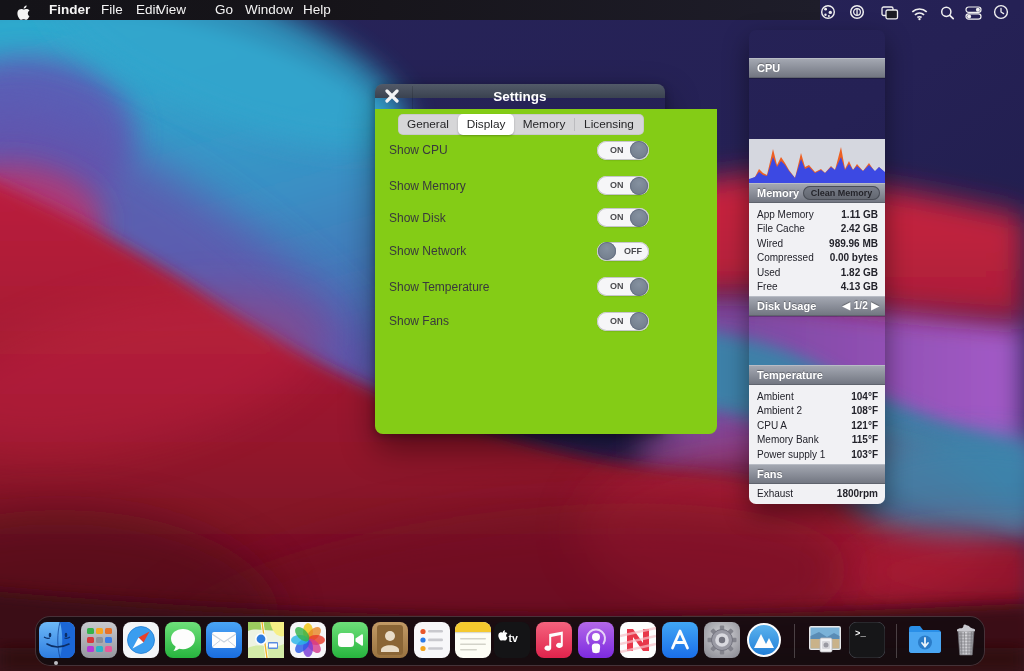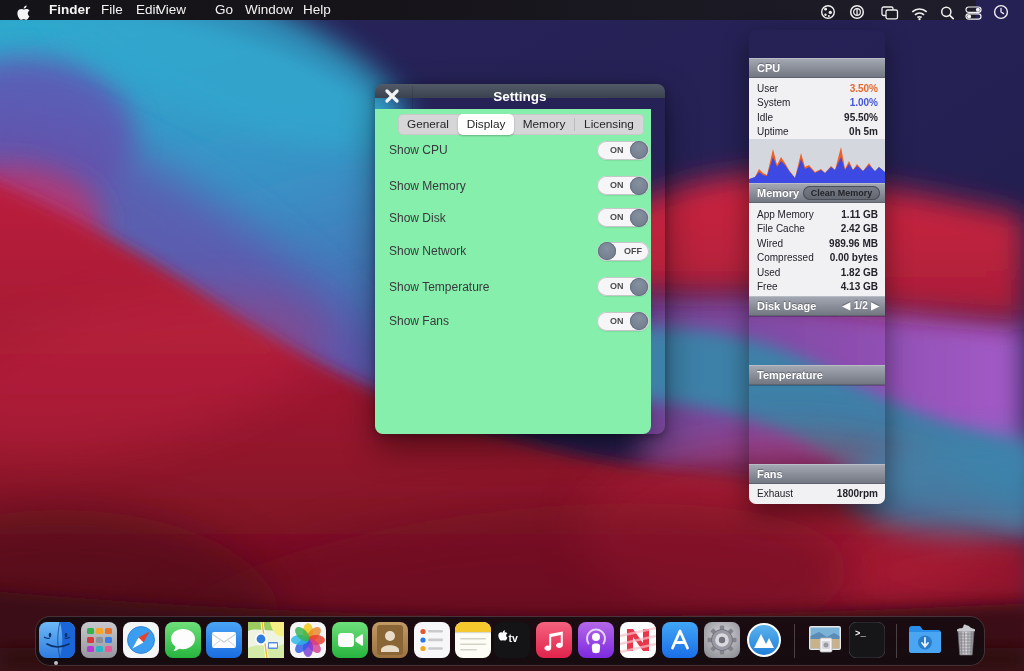--- a/index.html
+++ b/index.html
@@ -1,32 +1,32 @@
 <!DOCTYPE html>
 <html><head><meta charset="utf-8">
 <style>
   html,body{margin:0;padding:0;}
   #screen{position:relative;width:1024px;height:671px;overflow:hidden;
     font-family:"Liberation Sans",sans-serif;background:#1e1b45;}
   #wall{position:absolute;left:0;top:0;}
   
-  #menubar{position:absolute;left:0;top:0;width:976px;height:20px;
+  #menubar{position:absolute;left:0;top:0;width:820px;height:20px;
     background:linear-gradient(90deg,#141318 0%,#161419 40%,#1e1d2a 100%);
     color:#f4f4f4;font-size:13.5px;text-decoration:underline;}
   .mi{position:absolute;top:0;height:20px;line-height:20px;white-space:nowrap;}
   
   #setwin{position:absolute;left:375px;top:84px;width:290px;height:350px;
     border-radius:8px;box-shadow:0 14px 34px rgba(0,0,0,.45), 0 2px 8px rgba(0,0,0,.3);}
   #settitle{position:absolute;left:0;top:0;width:290px;height:14px;border-radius:8px 8px 0 0;
     background:linear-gradient(#525a68,#3a4250);}
   #settitle .t{position:absolute;left:0;top:0;width:100%;text-align:center;line-height:25px;
     color:#fff;font-weight:bold;font-size:13.5px;}
   #setclose{position:absolute;left:385px;top:89px;width:14px;height:14px;}
-  #setbody{position:absolute;left:0;top:25px;width:276px;height:325px;border-radius:0 0 8px 8px;
-    background:#86efac;}
+  #setbody{position:absolute;left:0;top:25px;width:342px;height:325px;border-radius:0 0 8px 8px;
+    background:#84cc16;}
   #tabs{position:absolute;left:23px;top:5px;width:246px;height:21px;border-radius:5px;
     background:#d6d6d8;box-shadow:inset 0 0 0 1px rgba(0,0,0,.06);}
   .tab{position:absolute;top:0;height:21px;line-height:21px;text-align:center;
     font-size:11.8px;color:#252527;}
   .tabsel{background:#fff;border-radius:5px;box-shadow:0 1px 2px rgba(0,0,0,.25);}
   .tsep{position:absolute;top:4px;width:1px;height:13px;background:#bcbcbf;}
   .srow{position:absolute;left:14px;font-size:12px;color:#39393d;}
   .tog{position:absolute;left:222px;width:52px;height:19px;border-radius:10px;
     background:#f6f6f8;box-shadow:inset 0 0 0 1px #c6c6cb, 0 1px 1px rgba(0,0,0,.08);}
   .tog .knob{position:absolute;top:0.5px;width:18px;height:18px;border-radius:50%;
@@ -208,26 +208,20 @@
         </div>
     </div>
   </div>
   <svg id="setclose" viewBox="0 0 14 14">
       <path d="M2 2 L12 12 M12 2 L2 12" stroke="#f2f3f5" stroke-width="3.2" stroke-linecap="round"></path>
     </svg>
   <div id="stats">
     <div class="sbar" style="top:28px">
         <span class="l">CPU</span>
       </div>
-    <div class="swhite" style="top:48px;height:61px">
-      <div class="kv" style="top:4px">User<b style="color:#e5682f">3.50%</b></div>
-      <div class="kv" style="top:18.3px">System<b style="color:#4456d8">1.00%</b></div>
-      <div class="kv" style="top:32.6px">Idle<b>95.50%</b></div>
-      <div class="kv" style="top:46.9px">Uptime<b>0h 5m</b></div>
-    </div>
     <svg style="position:absolute;left:0;top:109px" width="136" height="44" viewBox="0 0 136 44">
       <rect width="136" height="44" fill="#d5d7df"></rect>
       <path d="M0 44 L0 41 L6 38 L10 30 L14 34 L18 36 L24 10 L28 26 L32 18 L36 24 L40 31 L46 39 L52 14 L56 28 L60 26 L66 33 L72 30 L76 34 L82 27 L86 31 L92 8 L96 30 L100 22 L104 31 L108 25 L114 32 L120 24 L126 33 L130 28 L136 34 L136 44 Z" fill="#ed5f22"></path>
       <path d="M0 44 L0 40 L6 38 L10 33 L14 36 L18 37 L24 18 L28 28 L32 22 L36 26 L40 32 L46 39 L52 20 L56 30 L60 28 L66 34 L72 31 L76 34 L82 28 L86 31 L92 18 L96 31 L100 25 L104 31 L108 27 L114 32 L120 26 L126 32 L130 28 L136 33 L136 44 Z" fill="#3c49e3"></path>
     </svg>
     <div class="sbar" style="top:153px">
         <span class="l">Memory</span>
       <span style="position:absolute;right:5px;top:3px;width:77px;height:14px;border-radius:7px;background:linear-gradient(#787d88,#62666f);box-shadow:inset 0 0 0 1px #494d56;color:#24242a;font-size:9px;font-weight:bold;text-align:center;line-height:14px;text-shadow:none">Clean Memory</span>
     </div>
     <div class="swhite" style="top:173px;height:93px">
@@ -238,20 +232,27 @@
       <div class="kv" style="top:62.6px">Used<b>1.82 GB</b></div>
       <div class="kv" style="top:77px">Free<b>4.13 GB</b></div>
     </div>
     <div class="sbar" style="top:266px">
         <span class="l">Disk Usage</span>
       <span style="position:absolute;right:6px;font-weight:bold;font-size:10px">◀  1/2  ▶</span>
     </div>
     <div class="sbar" style="top:335px">
         <span class="l">Temperature</span>
       </div>
+    <div class="swhite" style="top:355px;height:79px">
+      <div class="kv" style="top:5px">Ambient<b>104°F</b></div>
+      <div class="kv" style="top:19.4px">Ambient 2<b>108°F</b></div>
+      <div class="kv" style="top:33.8px">CPU A<b>121°F</b></div>
+      <div class="kv" style="top:48.2px">Memory Bank<b>115°F</b></div>
+      <div class="kv" style="top:62.6px">Power supply 1<b>103°F</b></div>
+    </div>
     <div class="sbar" style="top:434px">
         <span class="l">Fans</span>
       </div>
     <div class="swhite" style="top:454px;height:20px;border-radius:0 0 7px 7px">
       <div class="kv" style="top:3px">Exhaust<b>1800rpm</b></div>
     </div>
   </div>
   <div id="dock"></div>
   <svg class="dicon" style="left:38.5px" viewBox="0 0 36 36">
       <defs>

